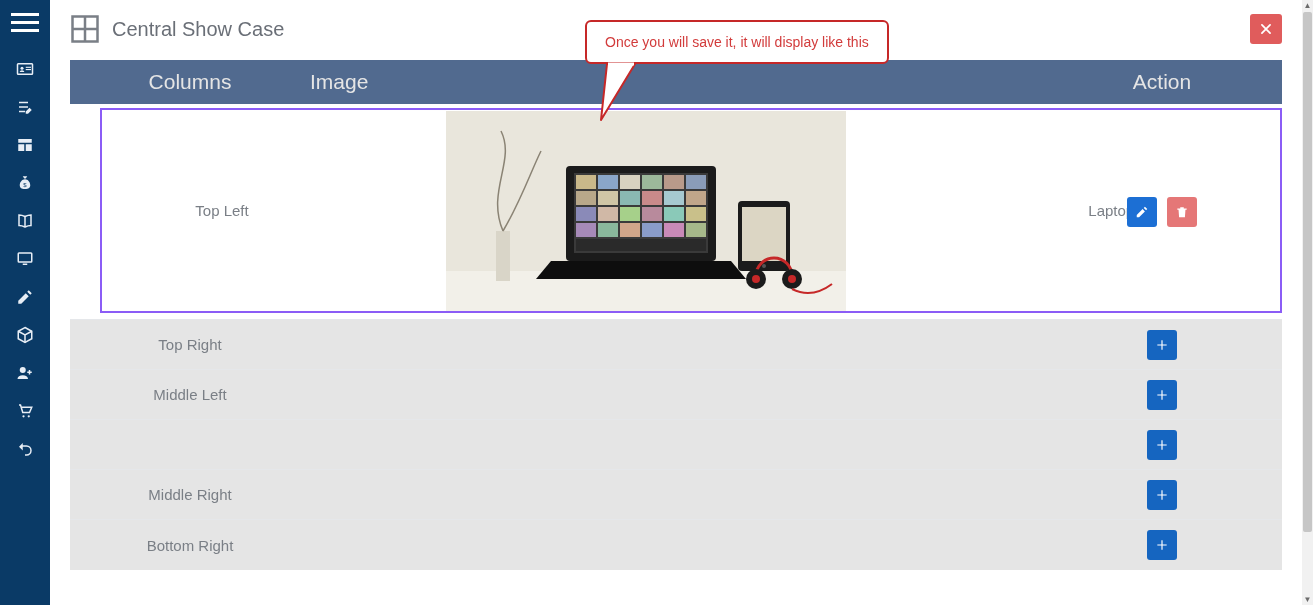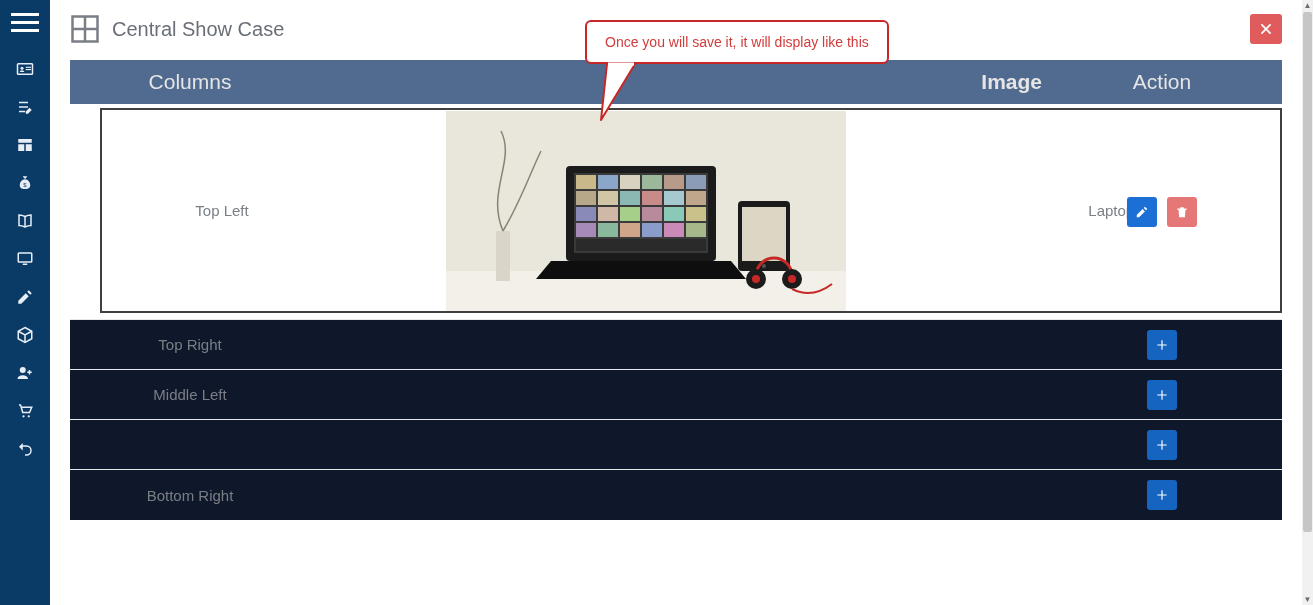--- a/index.html
+++ b/index.html
@@ -83,44 +83,44 @@
   .thead {
     background: #516a8f;
     color: #e5e5e5;
     display: flex;
     height: 44px;
     align-items: center;
     font-size: 21px;
     font-weight: 400;
   }
   .col-columns { width: 240px; text-align: center; }
-  .col-image   { flex: 1; text-align: right; font-weight: bold; }
+  .col-image   { flex: 1; text-align: left; }
   .col-heading { width: 330px; text-align: center; }
   .col-action  { width: 240px; text-align: center; }
   .tbody .row {
     display: flex;
     align-items: stretch;
     border-bottom: 1px solid #e5e7ea;
-    background: #0f172a;
+    background: #e5e5e5;
     min-height: 50px;
   }
   .tbody .row .cell {
     display: flex; align-items: center; justify-content: center;
     color: #7a7f86; font-size: 15px;
   }
   .tbody .row .col-columns { width: 240px; }
   .tbody .row .col-image   { flex: 1; }
   .tbody .row .col-heading { width: 330px; }
   .tbody .row .col-action  { width: 240px; gap: 10px; }
   
   .row-highlight {
     position: relative;
   }
   .row-highlight .inner-wrap {
-    border: 2px solid #404040;
+    border: 2px solid #8b5cf6;
     display: flex; align-items: stretch; width: 100%;
     margin-left: 30px; margin-right: 0;
     padding: 0;
     min-height: 205px;
     background: #fff;
   }
   .row-highlight .cell { }
   .row-highlight .col-columns { width: 210px; }
   .row-highlight .col-action  { width: 240px; }
   .row-highlight .col-image { justify-content: flex-start; padding-left: 0; }
@@ -393,20 +393,32 @@
           <div class="cell col-heading"></div>
           <div class="cell col-action">
             <div class="btn btn-add">
               <svg viewBox="0 0 24 24">
                   <path d="M11 4h2v16h-2zM4 11h16v2H4z"></path>
                 </svg>
             </div>
           </div>
         </div>
 
+        <div class="row">
+          <div class="cell col-columns">Middle Right</div>
+          <div class="cell col-image"></div>
+          <div class="cell col-heading"></div>
+          <div class="cell col-action">
+            <div class="btn btn-add">
+              <svg viewBox="0 0 24 24">
+                  <path d="M11 4h2v16h-2zM4 11h16v2H4z"></path>
+                </svg>
+            </div>
+          </div>
+        </div>
 
 
         <div class="row" style="border-bottom:none;">
           <div class="cell col-columns">Bottom Right</div>
           <div class="cell col-image"></div>
           <div class="cell col-heading"></div>
           <div class="cell col-action">
             <div class="btn btn-add">
               <svg viewBox="0 0 24 24">
                   <path d="M11 4h2v16h-2zM4 11h16v2H4z"></path>

